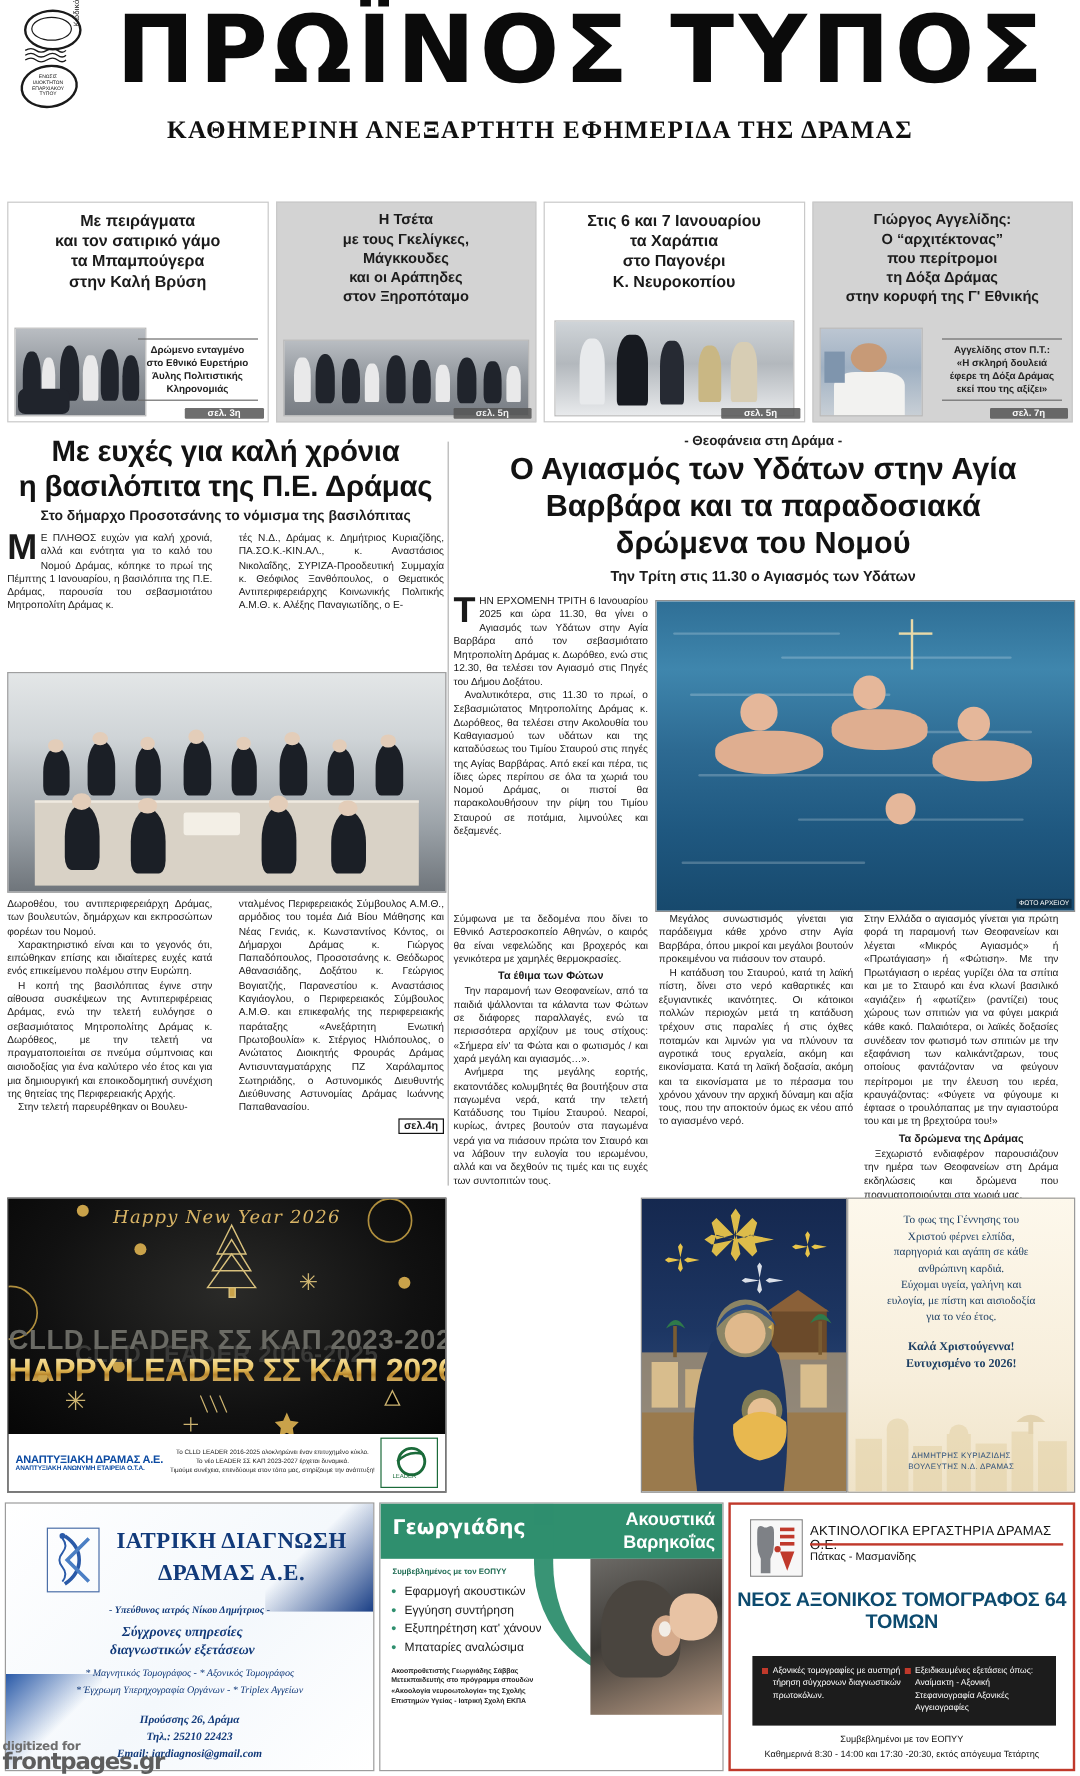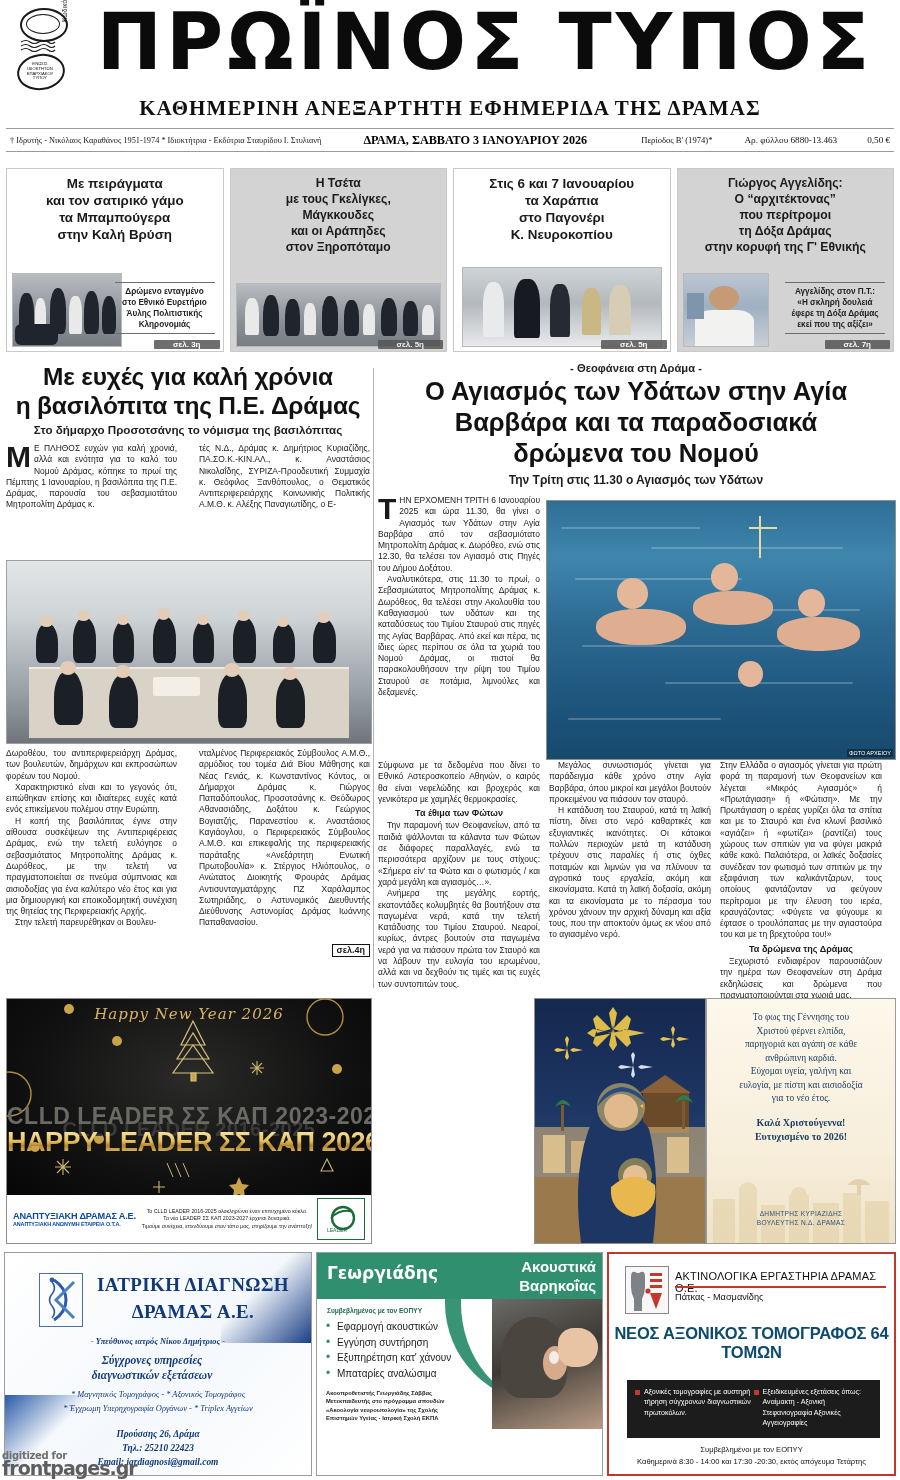--- a/index.html
+++ b/index.html
@@ -60,21 +60,21 @@
   .artR .hl-main{font-size:25.5px;line-height:31px;margin-top:2px;}
   .artR .deck{text-align:center;font-weight:bold;font-size:12px;margin-top:4px;color:#1d1d1d;}
 
   .cols2{display:flex;gap:22px;margin-top:7px;}
   .col{flex:1;}
   .body-txt{font-size:8.45px;line-height:11.3px;text-align:justify;color:#1a1a1a;}
   .body-txt p{margin:0 0 0 0;text-indent:9px;}
   .body-txt p.noind{text-indent:0;}
   .dropcap::first-letter{float:left;font-size:30px;line-height:24px;font-weight:bold;padding:2px 3px 0 0;}
   .subhead{text-align:center;font-weight:bold;font-size:9px;margin:3px 0 1px;}
-  .selbox{display:inline-block;background:#fff;border:1px solid #111;font-weight:bold;font-size:9px;padding:0 4px;float:right;margin-top:15px;}
+  .selbox{display:inline-block;background:#fff;border:1px solid #111;font-weight:bold;font-size:9px;padding:0 4px;float:right;margin-top:3px;}
 
   .photoL{position:absolute;left:6px;top:560px;width:364px;height:182px;border:1px solid #9f9f9f;overflow:hidden;background:#cfd3d6;}
   .mtg{position:absolute;inset:0;background:linear-gradient(180deg,#e3e6e7 0%,#cfd4d7 30%,#9ba2a8 70%,#6f757b 100%);}
   .mtg .tbl{position:absolute;left:6%;right:6%;top:58%;height:38%;background:#d9d2c6;border-top:2px solid #efeae0;}
   .mtg s{position:absolute;background:#1b1f26;border-radius:50% 50% 20% 20%;display:block;}
   .mtg b{position:absolute;background:#e3cdb9;border-radius:50%;display:block;}
 
   .photoR{position:absolute;left:546px;top:500px;width:348px;height:258px;border:1px solid #8f8f8f;overflow:hidden;}
   .water{position:absolute;inset:0;background:linear-gradient(180deg,#2f6f96 0%,#3f86ad 22%,#2d6a92 48%,#1f5880 74%,#17496d 100%);}
   .water .rip{position:absolute;height:2px;background:rgba(255,255,255,.22);border-radius:2px;}
@@ -170,27 +170,20 @@
         </svg>
       <div class="code">Κωδικός 1806</div>
       <div class="mini">ΕΝΩΣΙΣ ΙΔΙΟΚΤΗΤΩΝ ΕΠΑΡΧΙΑΚΟΥ ΤΥΠΟΥ</div>
     </div>
     <div class="nameplate">
       <div class="title">ΠΡΩΪΝΟΣ ΤΥΠΟΣ</div>
     </div>
     <div class="subtitle">ΚΑΘΗΜΕΡΙΝΗ ΑΝΕΞΑΡΤΗΤΗ ΕΦΗΜΕΡΙΔΑ ΤΗΣ ΔΡΑΜΑΣ</div>
   </div>
 
-  <div class="infobar">
-    <div class="founder">† Ιδρυτής - Νικόλαος Καραθάνος 1951-1974  * Ιδιοκτήτρια - Εκδότρια Σταυρίδου Ι. Στυλιανή</div>
-    <div class="dateline">ΔΡΑΜΑ, ΣΑΒΒΑΤΟ 3 ΙΑΝΟΥΑΡΙΟΥ 2026</div>
-    <div class="period">Περίοδος Β' (1974)*</div>
-    <div class="issue">Αρ. φύλλου 6880-13.463</div>
-    <div class="price">0,50 €</div>
-  </div>
 
   <div class="teasers">
 
     <div class="teaser light">
       <div class="t-head">
         <div>Με πειράγματα</div>
         <div>και τον σατιρικό γάμο</div>
         <div>τα Μπαμπούγερα</div>
         <div>στην Καλή Βρύση</div>
       </div>

